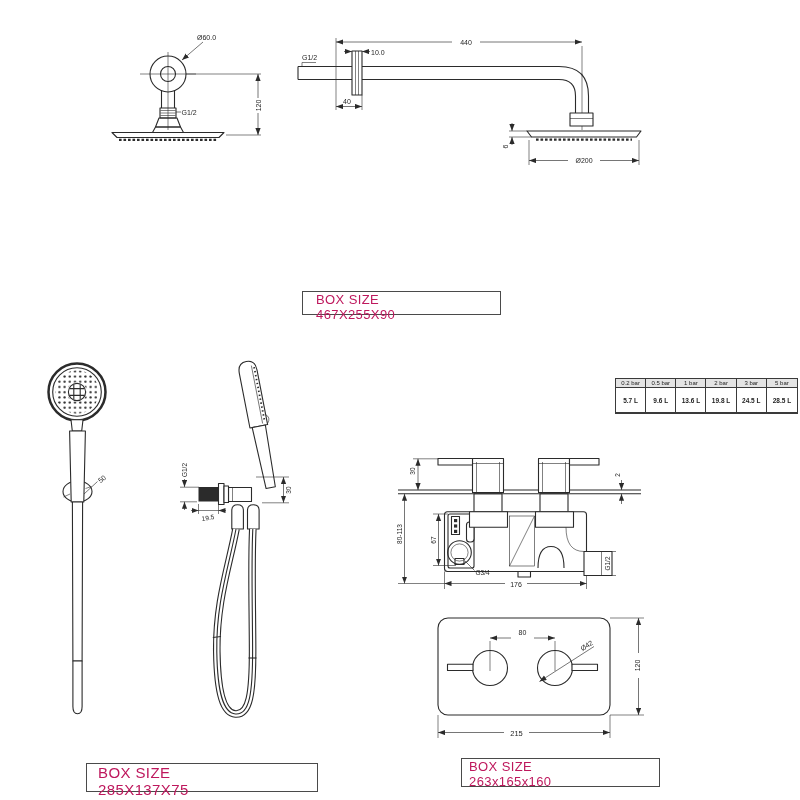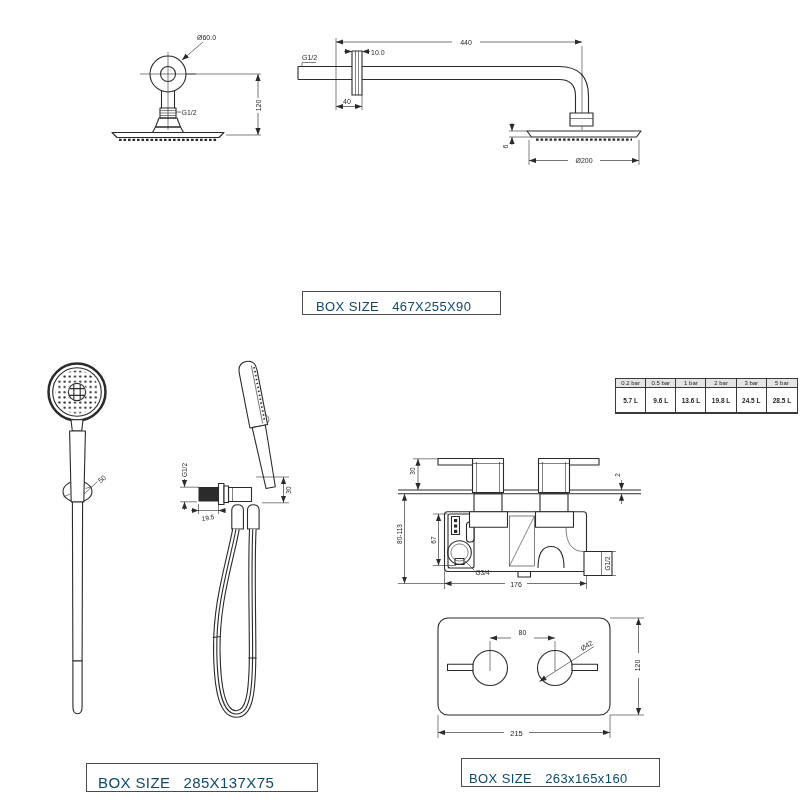--- a/index.html
+++ b/index.html
@@ -27,21 +27,21 @@
                 border:1px solid #3a3a3a; border-bottom-width:2px; }
   .ft-row { display:grid; grid-template-columns:repeat(6,1fr); }
   .ft-cell { border-right:1px solid #3a3a3a; display:flex; align-items:center; justify-content:center;
              color:#222; overflow:hidden; white-space:nowrap; }
   .ft-cell:last-child { border-right:none; }
   .ft-head .ft-cell { height:8px; font-size:6px; background:#e4e4e4; border-bottom:1px solid #3a3a3a; }
   .ft-vals .ft-cell { height:24px; font-size:6.5px; font-weight:bold; }
 
   
   .boxlabel { position:absolute; border:1.4px solid #4a4a4a; background:#fff; display:flex;
-              align-items:flex-end; color:#0c4a6e; letter-spacing:0.4px; }
+              align-items:flex-start; color:#be185d; letter-spacing:0.4px;flex-direction:column; }
   #box-top { left:302px; top:291px; width:184px; height:22px; font-size:13px; padding-left:13px; }
   #box-bl  { left:86px;  top:763px; width:219px; height:27px; font-size:15px; padding-left:11px; }
   #box-br  { left:461px; top:758px; width:190px; height:27px; font-size:13px; padding-left:7px;  }
   .boxlabel .lbl { margin-right:13px; }
 </style>
 </head>
 <body>
 
 <div id="screen">
 

